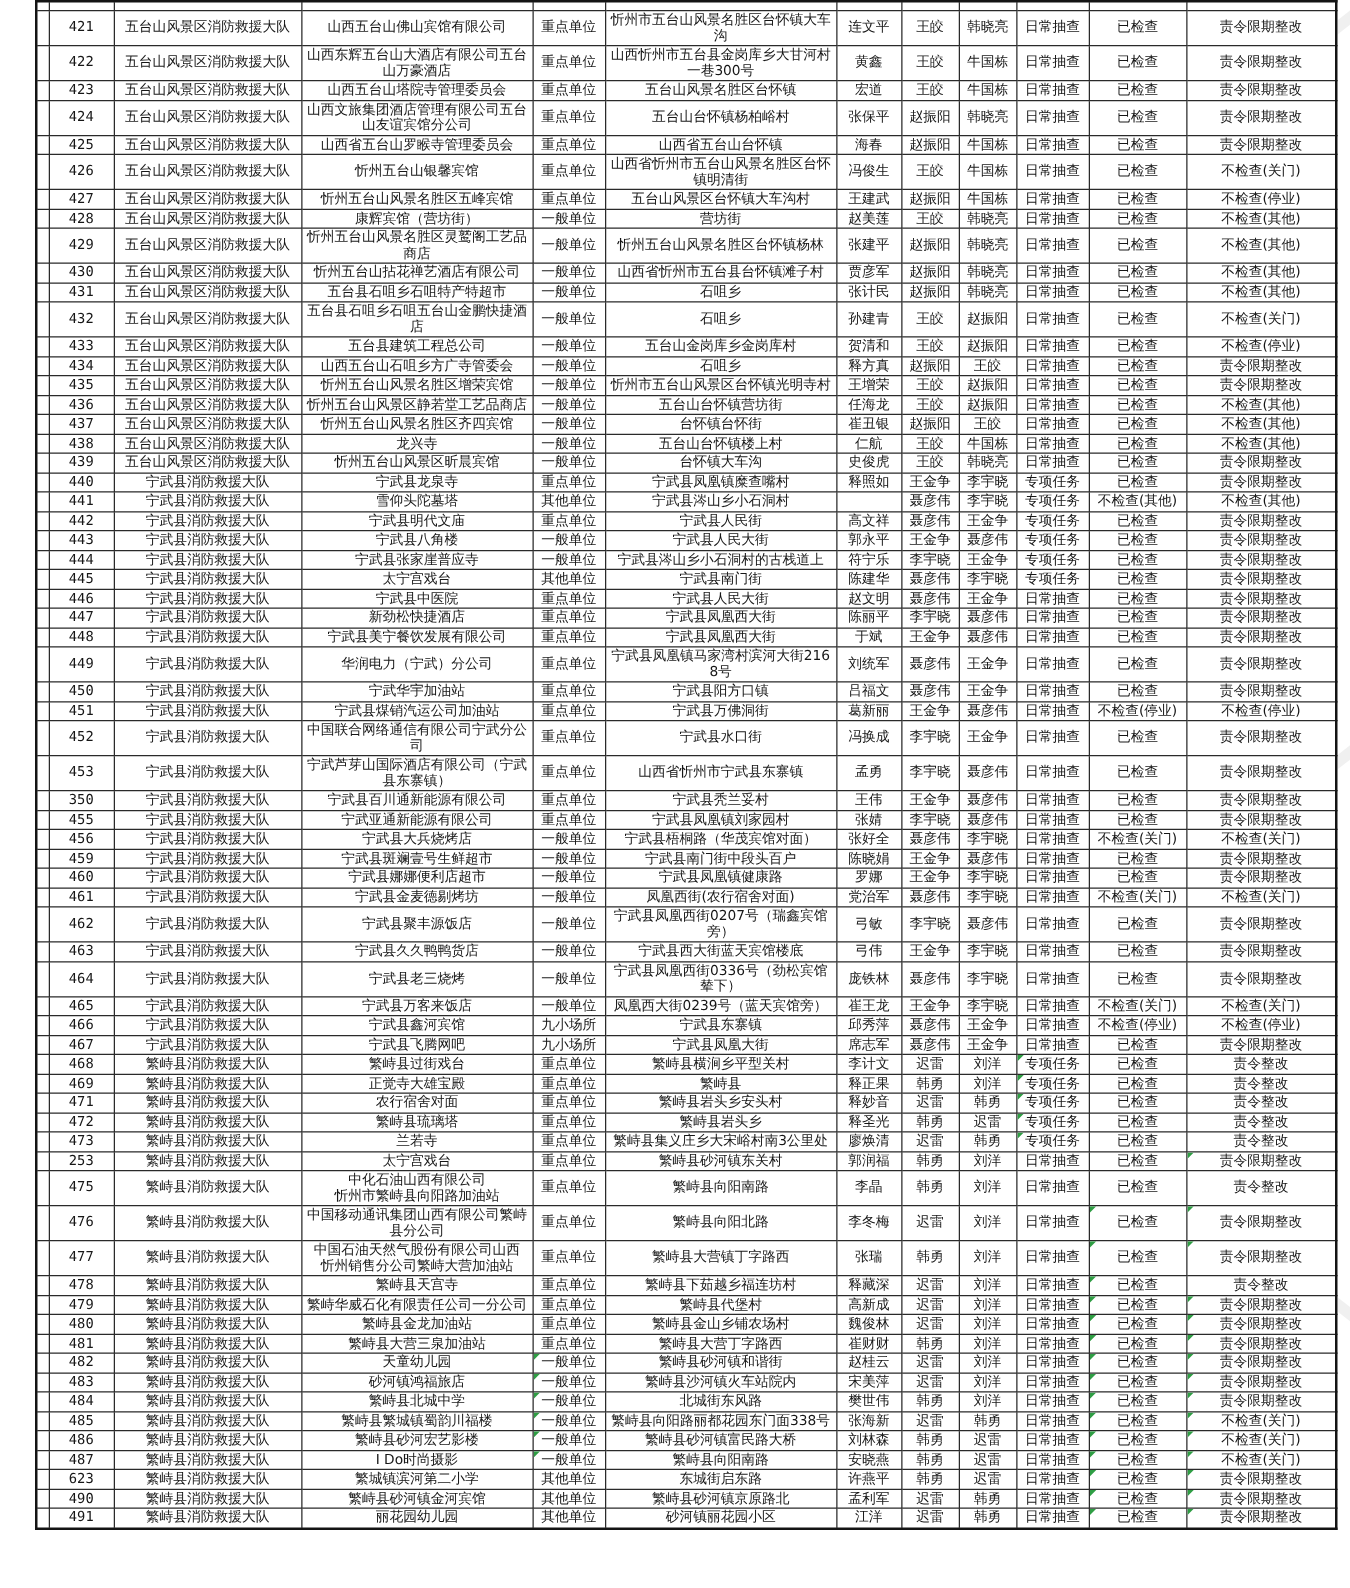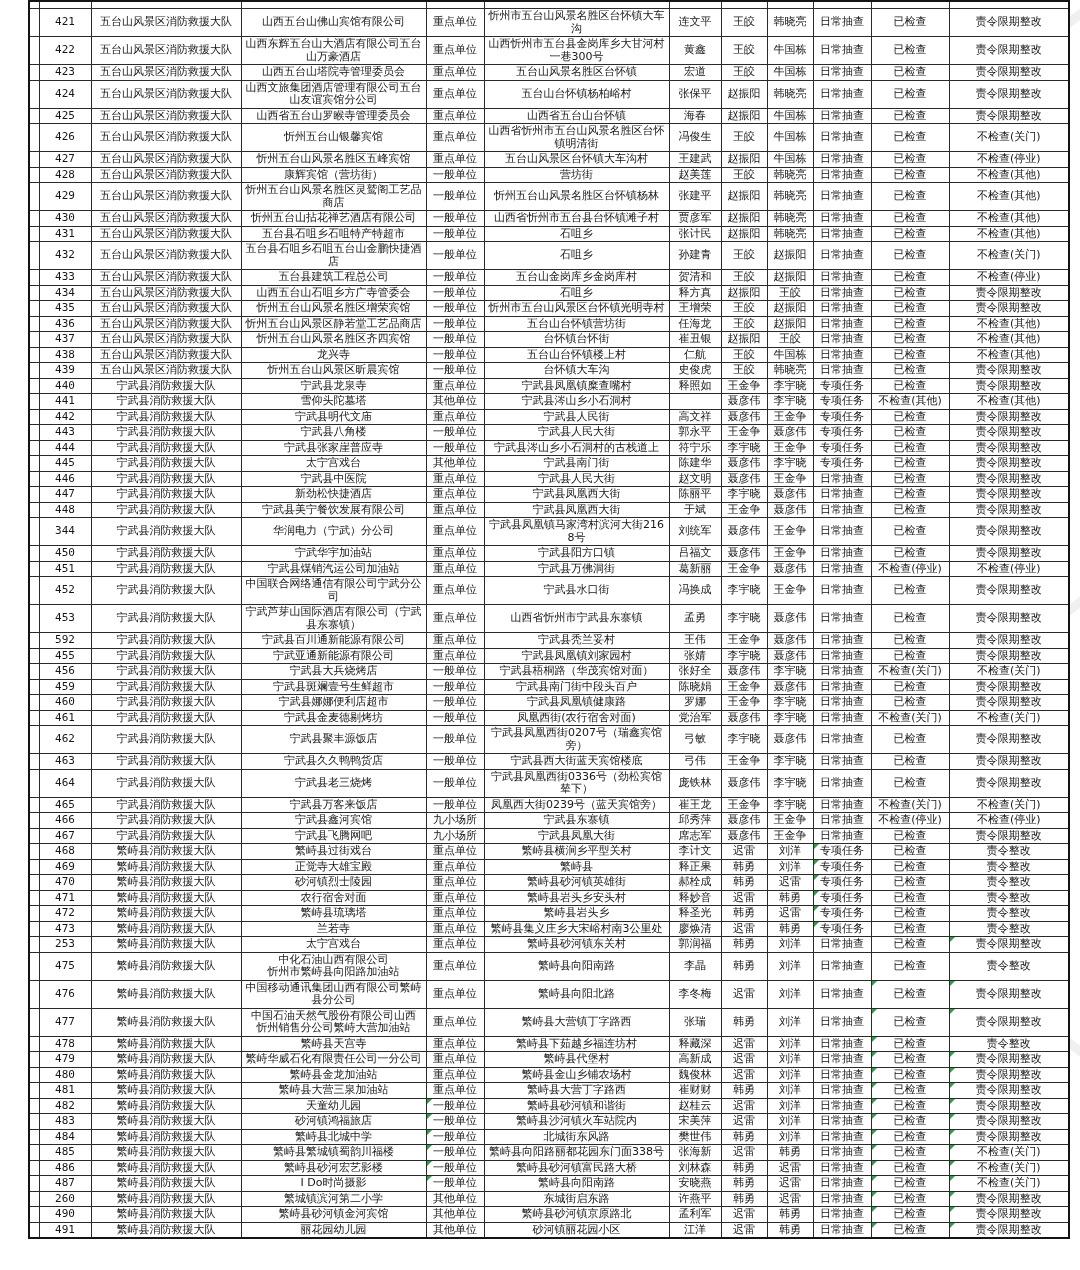--- a/index.html
+++ b/index.html
@@ -452,21 +452,21 @@
           <td class="c-addr">宁武县凤凰西大街</td>
           <td class="c-person">于斌</td>
           <td class="c-insp1">王金争</td>
           <td class="c-insp2">聂彦伟</td>
           <td class="c-itype">日常抽查</td>
           <td class="c-check">已检查</td>
           <td class="c-result">责令限期整改</td>
         </tr>
         <tr>
           <td class="c-lead"></td>
-          <td class="c-num">344</td>
+          <td class="c-num">449</td>
           <td class="c-brigade">宁武县消防救援大队</td>
           <td class="c-unit">华润电力（宁武）分公司</td>
           <td class="c-type">重点单位</td>
           <td class="c-addr">宁武县凤凰镇马家湾村滨河大街2168号</td>
           <td class="c-person">刘统军</td>
           <td class="c-insp1">聂彦伟</td>
           <td class="c-insp2">王金争</td>
           <td class="c-itype">日常抽查</td>
           <td class="c-check">已检查</td>
           <td class="c-result">责令限期整改</td>
@@ -522,21 +522,21 @@
           <td class="c-addr">山西省忻州市宁武县东寨镇</td>
           <td class="c-person">孟勇</td>
           <td class="c-insp1">李宇晓</td>
           <td class="c-insp2">聂彦伟</td>
           <td class="c-itype">日常抽查</td>
           <td class="c-check">已检查</td>
           <td class="c-result">责令限期整改</td>
         </tr>
         <tr>
           <td class="c-lead"></td>
-          <td class="c-num">592</td>
+          <td class="c-num">350</td>
           <td class="c-brigade">宁武县消防救援大队</td>
           <td class="c-unit">宁武县百川通新能源有限公司</td>
           <td class="c-type">重点单位</td>
           <td class="c-addr">宁武县秃兰妥村</td>
           <td class="c-person">王伟</td>
           <td class="c-insp1">王金争</td>
           <td class="c-insp2">聂彦伟</td>
           <td class="c-itype">日常抽查</td>
           <td class="c-check">已检查</td>
           <td class="c-result">责令限期整改</td>
@@ -718,34 +718,20 @@
           <td class="c-addr">繁峙县</td>
           <td class="c-person">释正果</td>
           <td class="c-insp1">韩勇</td>
           <td class="c-insp2">刘洋</td>
           <td class="c-itype">专项任务<span class="corner-mark"></span></td>
           <td class="c-check">已检查</td>
           <td class="c-result">责令整改</td>
         </tr>
         <tr>
           <td class="c-lead"></td>
-          <td class="c-num">470</td>
-          <td class="c-brigade">繁峙县消防救援大队</td>
-          <td class="c-unit">砂河镇烈士陵园</td>
-          <td class="c-type">重点单位</td>
-          <td class="c-addr">繁峙县砂河镇英雄街</td>
-          <td class="c-person">郝栓成</td>
-          <td class="c-insp1">韩勇</td>
-          <td class="c-insp2">迟雷</td>
-          <td class="c-itype">专项任务<span class="corner-mark"></span></td>
-          <td class="c-check">已检查</td>
-          <td class="c-result">责令整改</td>
-        </tr>
-        <tr>
-          <td class="c-lead"></td>
           <td class="c-num">471</td>
           <td class="c-brigade">繁峙县消防救援大队</td>
           <td class="c-unit">农行宿舍对面</td>
           <td class="c-type">重点单位</td>
           <td class="c-addr">繁峙县岩头乡安头村</td>
           <td class="c-person">释妙音</td>
           <td class="c-insp1">迟雷</td>
           <td class="c-insp2">韩勇</td>
           <td class="c-itype">专项任务<span class="corner-mark"></span></td>
           <td class="c-check">已检查</td>
@@ -972,21 +958,21 @@
           <td class="c-addr">繁峙县向阳南路</td>
           <td class="c-person">安晓燕</td>
           <td class="c-insp1">韩勇</td>
           <td class="c-insp2">迟雷</td>
           <td class="c-itype">日常抽查</td>
           <td class="c-check">已检查<span class="corner-mark"></span></td>
           <td class="c-result">不检查(关门)<span class="corner-mark"></span></td>
         </tr>
         <tr>
           <td class="c-lead"></td>
-          <td class="c-num">260</td>
+          <td class="c-num">623</td>
           <td class="c-brigade">繁峙县消防救援大队</td>
           <td class="c-unit">繁城镇滨河第二小学</td>
           <td class="c-type">其他单位</td>
           <td class="c-addr">东城街启东路</td>
           <td class="c-person">许燕平</td>
           <td class="c-insp1">韩勇</td>
           <td class="c-insp2">迟雷</td>
           <td class="c-itype">日常抽查</td>
           <td class="c-check">已检查<span class="corner-mark"></span></td>
           <td class="c-result">责令限期整改<span class="corner-mark"></span></td>

